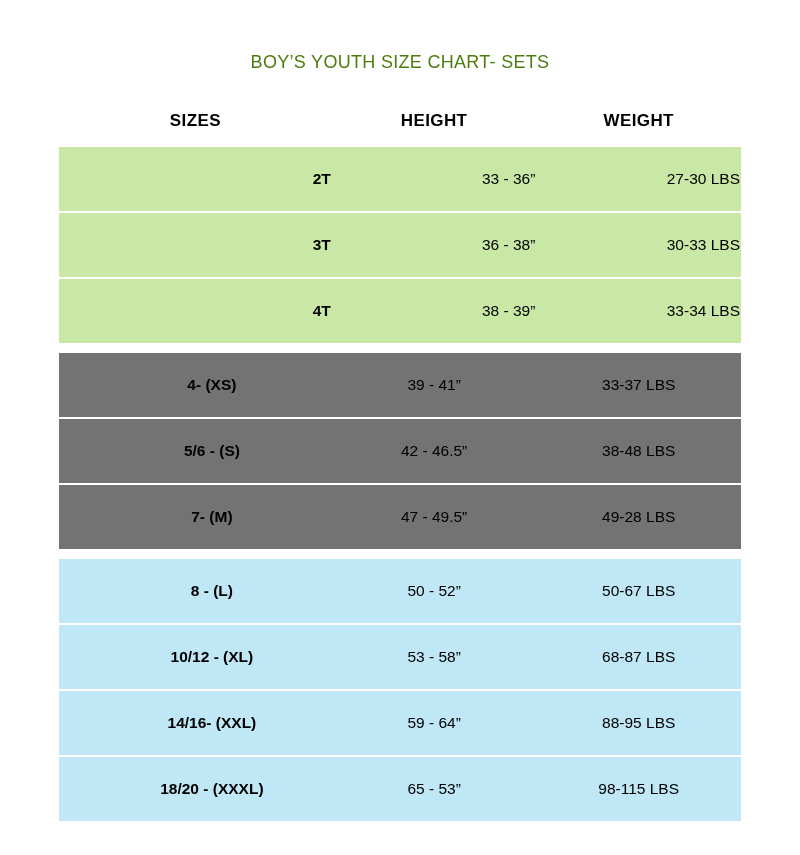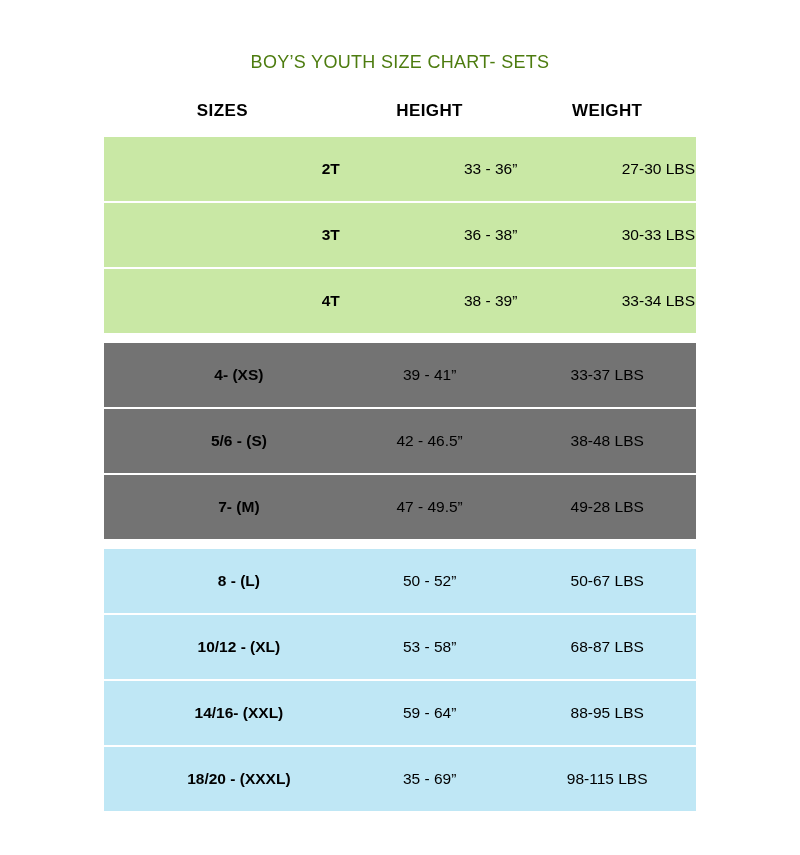--- a/index.html
+++ b/index.html
@@ -22,22 +22,22 @@
   }
   .chart-title {
     text-align: center;
     font-size: 18px;
     font-weight: normal;
     letter-spacing: 0.3px;
     padding-top: 52px;
     color: #4d7c0f;
   }
   .table-wrap {
-    width: 592px;
-    margin: 0 auto;
+    width: 682px;
+    margin: 10px auto;
     padding-top: 22px;
   }
   table.size-chart {
     border-collapse: collapse;
     width: 100%;
     table-layout: fixed;
   }
   table.size-chart th {
     font-size: 17px;
     font-weight: bold;
@@ -166,19 +166,19 @@
         <tr class="group-blue">
           <td class="size-cell">14/16- (XXL)</td>
           <td>59 - 64”</td>
           <td>88-95 LBS</td>
         </tr>
         <tr class="spacer-thin">
             <td colspan="3"></td>
           </tr>
         <tr class="group-blue">
           <td class="size-cell">18/20 - (XXXL)</td>
-          <td>35 - 69”</td>
+          <td>65 - 53”</td>
           <td>98-115 LBS</td>
         </tr>
       </tbody>
     </table>
   </div>
 </div>
 
 </body></html>

